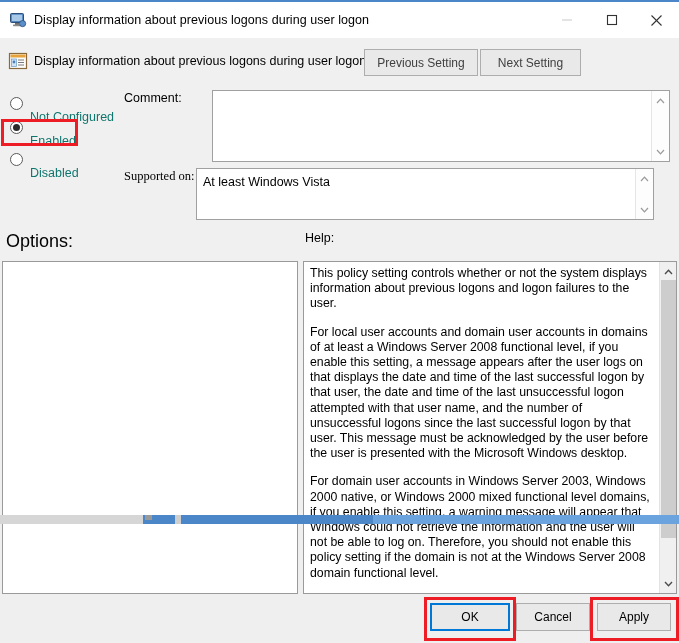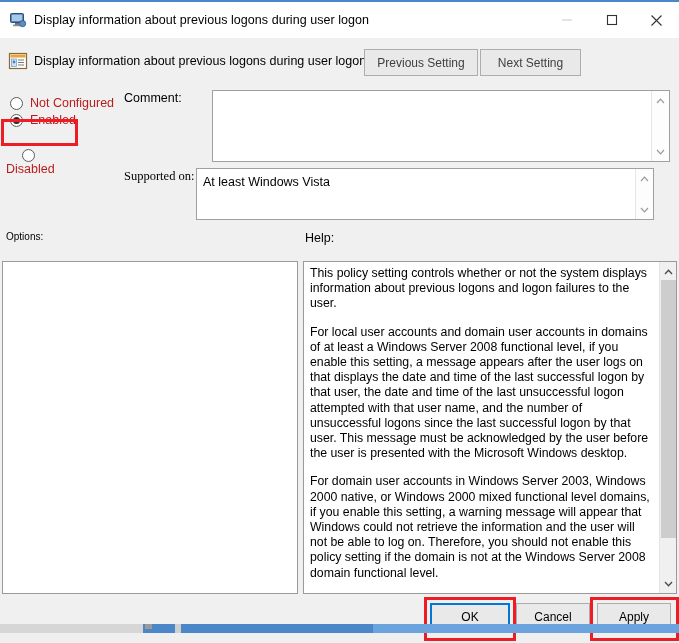--- a/index.html
+++ b/index.html
@@ -14,21 +14,21 @@
     font-size: 12px;
     color: #1a1a1a;
     overflow: hidden;
     position: relative;
   }
 
   
   #window {
     position: absolute;
     left: 0; top: 0;
-    width: 679px; height: 633px;
+    width: 679px; height: 524px;
     background: #f0f0f0;
     border-top: 2px solid #4a86c8;
     box-sizing: border-box;
     padding-left: 12px;
   }
 
   
   #titlebar {
     position: absolute;
     left: 0; top: 0;
@@ -101,22 +101,22 @@
 
   
   .radio-row {
     position: absolute;
     left: 6px;
     display: flex;
     align-items: center;
     height: 20px;
   }
   #radio-notconfigured { top: 91px; }
-  #radio-enabled       { top: 108px; }
-  #radio-disabled      { top: 147px; flex-direction: column; }
+  #radio-enabled       { top: 115px; }
+  #radio-disabled      { top: 147px; }
 
   .radio-mark {
     width: 13px; height: 13px;
     border-radius: 50%;
     border: 1px solid #5a5a5a;
     background: #fff;
     box-sizing: border-box;
     position: relative;
     flex: 0 0 auto;
     margin-right: 7px;
@@ -126,22 +126,23 @@
     content: "";
     position: absolute;
     left: 50%; top: 50%;
     width: 7px; height: 7px;
     margin-left: -3.5px; margin-top: -3.5px;
     border-radius: 50%;
     background: #2b2b2b;
   }
   .radio-label {
     font-size: 12.5px;
-    color: #b91c1c;
+    color: #0f766e;
     white-space: nowrap;
+    margin-top: 28px;
   }
 
   
   .annot {
     position: absolute;
     border: 3px solid #ee1c25;
     box-sizing: border-box;
     pointer-events: none;
   }
   #annot-enabled { left: 1px; top: 117px; width: 77px; height: 27px; }
@@ -187,21 +188,21 @@
     left: 0;
     width: 17px; height: 17px;
     display: flex;
     align-items: center;
     justify-content: center;
   }
   .sb-arrow.up { top: 1px; }
   .sb-arrow.down { bottom: 1px; }
 
   
-  #label-options { position: absolute; left: 6px; top: 229px; font-size: 10px; color:#000;}
+  #label-options { position: absolute; left: 6px; top: 229px; font-size: 18px; color:#000;}
   #label-help    { position: absolute; left: 305px; top: 229px; font-size: 12.5px; color:#000;}
 
   #panel-options {
     position: absolute;
     left: 2px; top: 259px;
     width: 296px; height: 333px;
     background: #ffffff;
     border: 1px solid #9a9a9a;
     box-sizing: border-box;
   }

